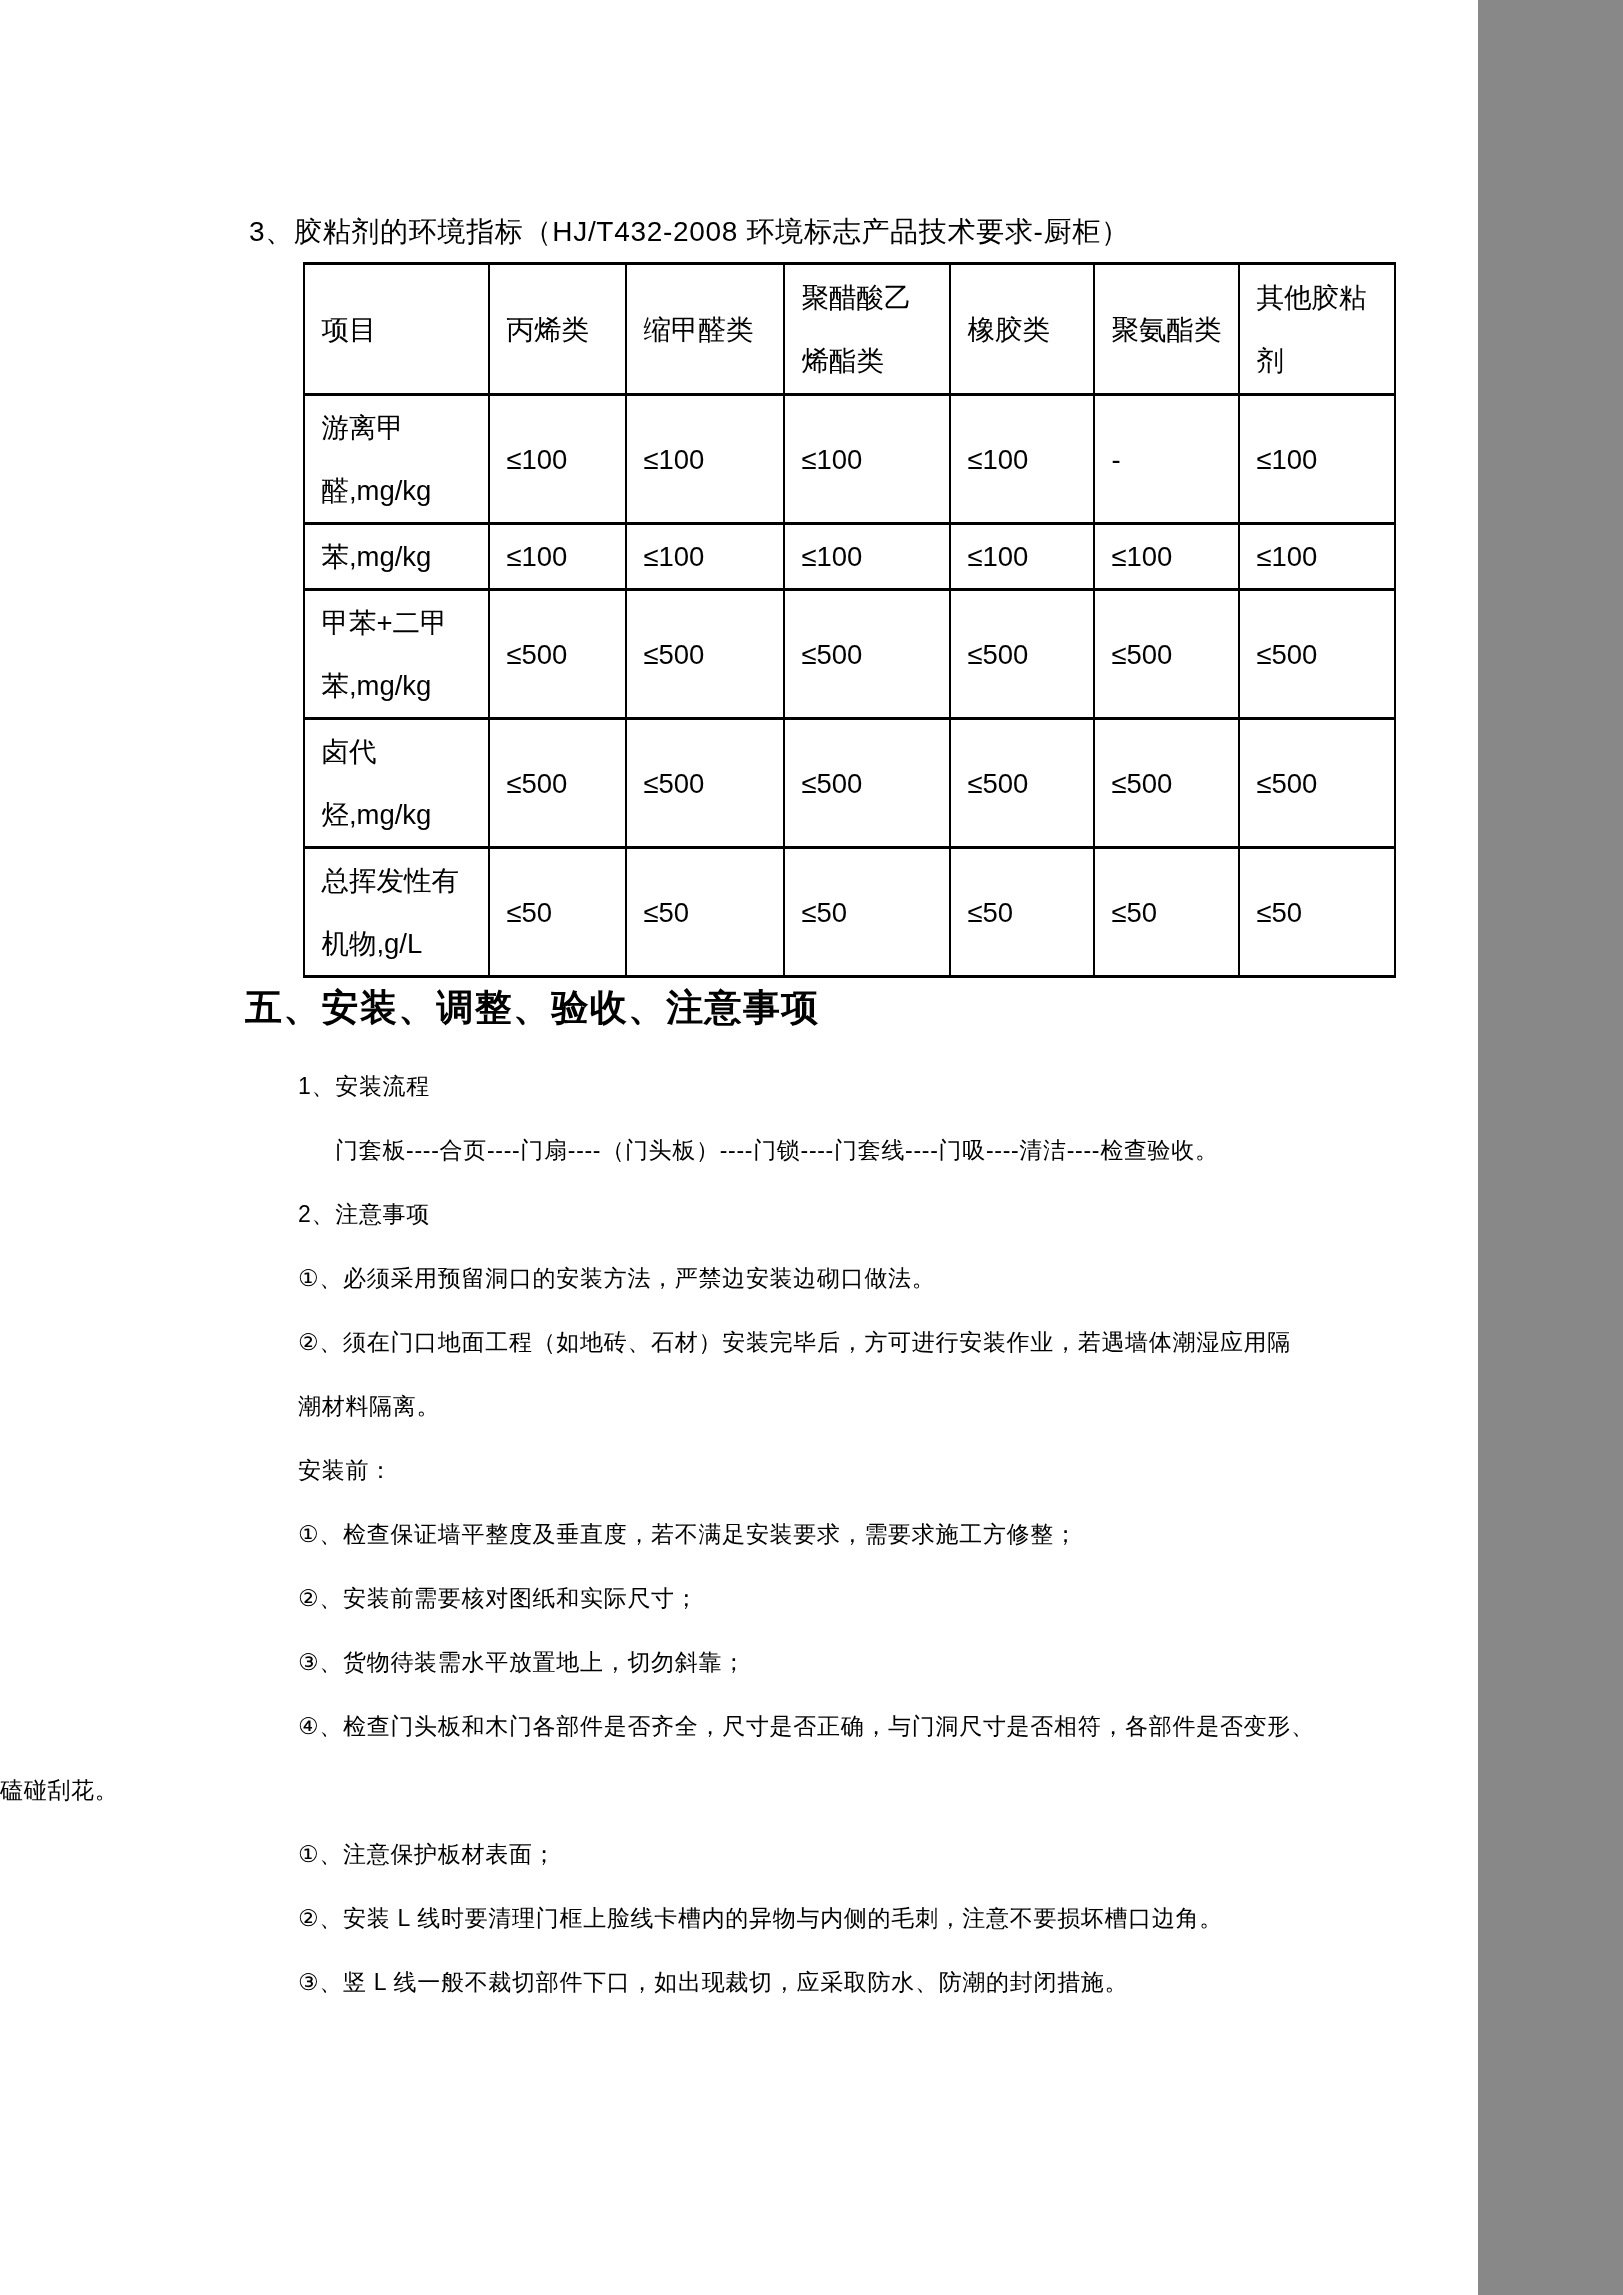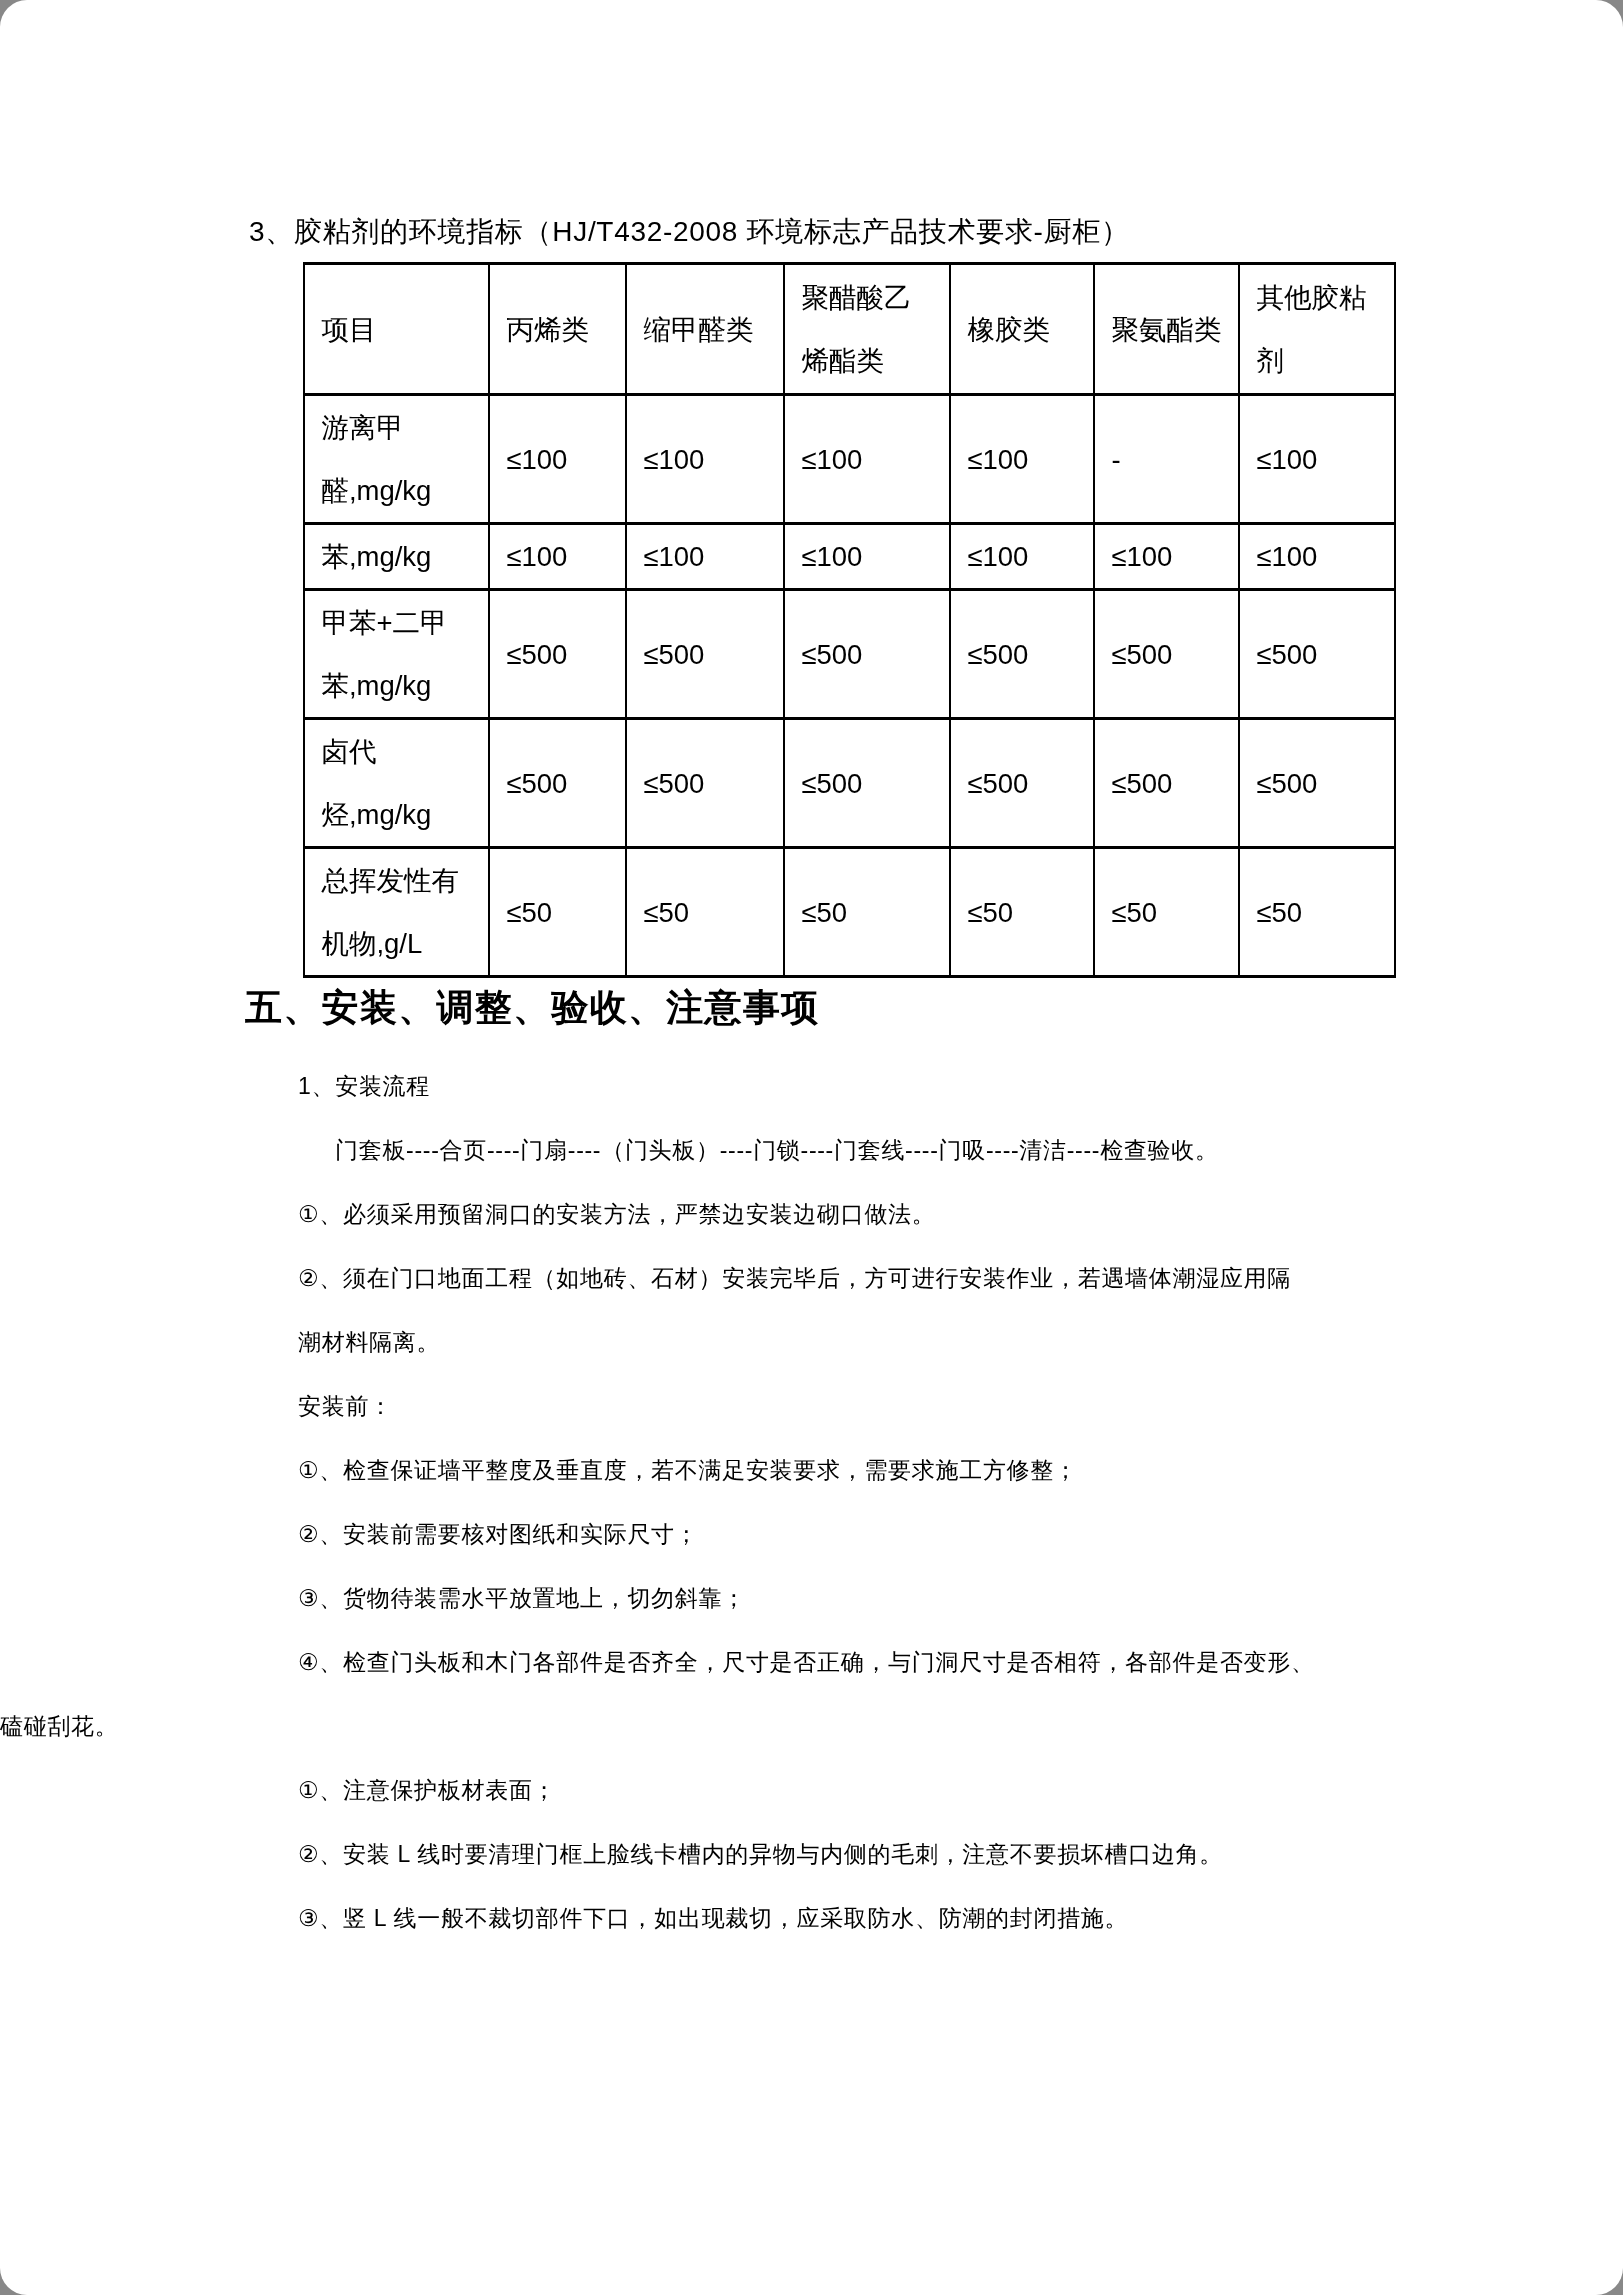--- a/index.html
+++ b/index.html
@@ -3,25 +3,24 @@
 <meta charset="utf-8">
 <style>
   html,body { margin:0; padding:0; }
   body {
     background:#888;
     font-family:"Liberation Sans","DejaVu Sans",sans-serif;
     -webkit-font-smoothing:antialiased;
   }
   .page {
     position:relative;
-    width:1623px; height:2295px;
+    width:1478px; height:2295px;
     background:#ffffff;
     color:#000;
     overflow:hidden;
-    border-radius:27px;
   }
 
   
   .doc-title {
     position:absolute;
     left:249px; top:211px;
     font-size:28px;
     line-height:41px;
     letter-spacing:0.7px;
     white-space:nowrap;
@@ -160,20 +159,21 @@
         <td>≤50</td>
       </tr>
     </tbody>
   </table>
 
   <div class="section-heading">五、安装、调整、验收、注意事项</div>
 
   <div class="body-lines">
     <div class="line indent-a">1、安装流程</div>
     <div class="line indent-b">门套板----合页----门扇----（门头板）----门锁----门套线----门吸----清洁----检查验收。</div>
+    <div class="line indent-a">2、注意事项</div>
     <div class="line indent-a">①、必须采用预留洞口的安装方法，严禁边安装边砌口做法。</div>
     <div class="line indent-a">②、须在门口地面工程（如地砖、石材）安装完毕后，方可进行安装作业，若遇墙体潮湿应用隔</div>
     <div class="line indent-a">潮材料隔离。</div>
     <div class="line indent-a bold">安装前：</div>
     <div class="line indent-a">①、检查保证墙平整度及垂直度，若不满足安装要求，需要求施工方修整；</div>
     <div class="line indent-a">②、安装前需要核对图纸和实际尺寸；</div>
     <div class="line indent-a">③、货物待装需水平放置地上，切勿斜靠；</div>
     <div class="line indent-a">④、检查门头板和木门各部件是否齐全，尺寸是否正确，与门洞尺寸是否相符，各部件是否变形、</div>
     <div class="line indent-c">磕碰刮花。</div>
     <div class="line indent-a">①、注意保护板材表面；</div>

